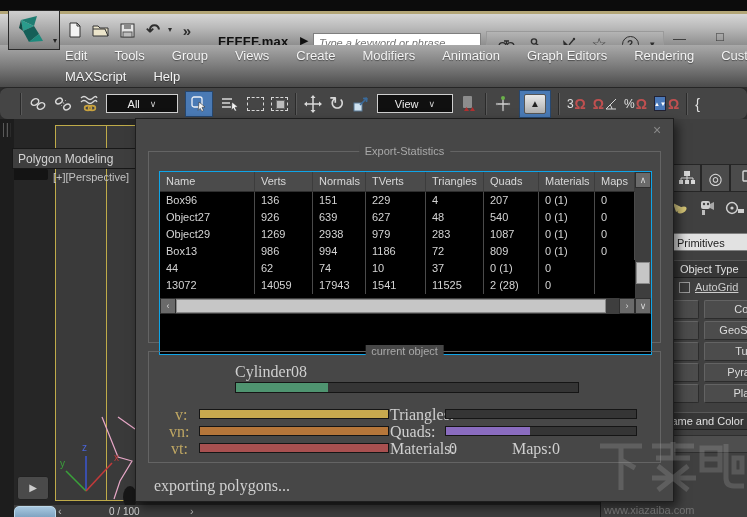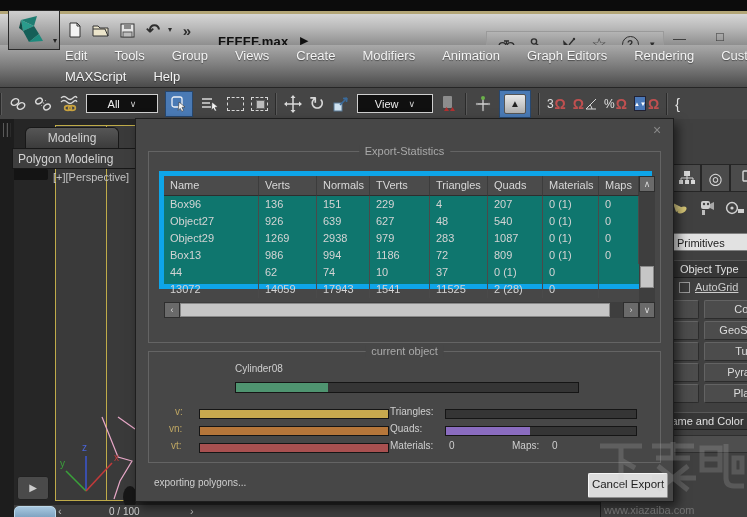--- a/index.html
+++ b/index.html
@@ -27,21 +27,21 @@
   #win-max{left:716px;top:16px;font-size:13px;color:#333;}
   
   #menus{left:0;top:45px;width:747px;height:42px;
          background:linear-gradient(#a9a9a9,#7c7c7c 50%,#4b4b4b);}
   .menurow{position:absolute;display:flex;gap:27px;white-space:nowrap;
            color:#f4f4f4;font-size:13px;text-shadow:0 1px 1px rgba(0,0,0,.45);}
   #menurow1{left:65px;top:3px;}
   #menurow2{left:65px;top:24px;}
   
   #toolbar{left:0;top:87px;width:747px;height:32px;background:#454545;border-top:1px solid #262626;
-           display:flex;align-items:center;gap:7px;padding-left:0;box-sizing:border-box;}
+           display:flex;align-items:center;gap:7px;padding-left:20px;box-sizing:border-box;border-radius:7px;}
   .tb{height:24px;display:flex;align-items:center;justify-content:center;color:#d8d8d8;}
   .tb svg{display:block;}
   .tb-dd{background:#101010;border:1px solid #cfcfcf;color:#ececec;font-size:11px;height:17px;
          display:flex;align-items:center;padding:0 4px;gap:10px;}
   .tb-dd .chev{font-size:9px;color:#cfcfcf;}
   .tb-sep{width:1px;height:22px;background:#2a2a2a;border-right:1px solid #5a5a5a;}
   .tb-active{background:#4a7ab5;border:1px solid #27476e;}
   .magnet{color:#c05050;font-weight:bold;font-size:14px;}
   .dashed-rect{width:15px;height:12px;border:1px dashed #d8d8d8;}
   
@@ -67,36 +67,36 @@
           border:1px solid #1e1e1e;box-shadow:4px 5px 10px rgba(0,0,0,.55);z-index:3;
           color:#d0d0d0;font-size:11px;}
   #dlg-title{position:absolute;left:0;top:0;width:100%;height:22px;background:#f2f2f2;
              color:#8f8f8f;font-size:12px;line-height:22px;padding-left:10px;box-sizing:border-box;}
   #dlg-close{position:absolute;right:7px;top:0;width:18px;height:22px;text-align:center;
              line-height:22px;color:#8a8a8a;font-size:14px;}
   .groupbox{position:absolute;border:1px solid #646464;}
   .grouplabel{position:absolute;top:-7px;left:50%;transform:translateX(-50%);
               background:#474747;padding:0 6px;color:#a9a9a9;font-size:11px;white-space:nowrap;}
   
-  #stat-table{position:absolute;left:10px;top:19px;width:493px;height:118px;background:#0f766e;
-              border:5px solid #0ea5e9;box-sizing:border-box;}
+  #stat-table{position:absolute;left:10px;top:19px;width:493px;height:184px;background:#000000;
+              border:1px solid #0ea5e9;box-sizing:border-box;}
   .trow{display:grid;grid-template-columns:95px 58px 53px 60px 58px 55px 56px 40px;}
   .th{background:#4b4b4b;border-right:1px solid #3c3c3c;border-bottom:1px solid #2e2e2e;
       height:19px;line-height:19px;padding-left:6px;color:#d8d8d8;overflow:hidden;}
   .td{height:17px;line-height:17px;padding-left:6px;color:#d4d4d4;border-right:1px solid #4a4a4a;
       overflow:hidden;white-space:nowrap;}
   .sb-track-v{position:absolute;left:475px;top:0;width:16px;height:142px;background:#3e3e3e;}
   .sb-track-h{position:absolute;left:0;top:126px;width:475px;height:16px;background:#3e3e3e;}
   .sb-btn{background:#6a6a6a;border:1px solid #2e2e2e;color:#d8d8d8;
           display:flex;align-items:center;justify-content:center;font-size:9px;position:absolute;}
   .sb-thumb{background:#c6c6c6;border:1px solid #8a8a8a;position:absolute;}
   
   .bar{position:absolute;background:#353535;border:1px solid #151515;}
   .bar .fill{height:100%;}
-  .blabel{position:absolute;font-size:10px;color:#cfcfcf;}
+  .blabel{position:absolute;font-size:16px;color:#cfcfcf;font-family:Liberation Serif, serif;}
   .blabel.v{color:#bfa763;}
   #cancel-btn{position:absolute;left:452px;top:354px;width:78px;height:23px;background:#dcdcdc;
               border:1px solid #8f8f8f;border-top-color:#f5f5f5;border-left-color:#f5f5f5;
               color:#222;font-size:11.5px;text-align:center;line-height:21px;border-radius:2px;}
   
   #tab-modeling{left:25px;top:127px;width:92px;height:21px;background:linear-gradient(#565656,#3a3a3a);
                 border:1px solid #181818;border-bottom:none;border-radius:6px 6px 0 0;color:#d2d2d2;
                 font-size:12px;text-align:center;line-height:21px;z-index:2;}
   #tab-polygon{left:12px;top:148px;width:129px;height:21px;background:#3e3e3e;border:1px solid #181818;
                color:#d2d2d2;font-size:12px;line-height:21px;padding-left:5px;box-sizing:border-box;z-index:2;}
@@ -110,20 +110,21 @@
 <body>
 
 <div id="root">
 
   <div class="abs" id="topstrip"></div>
   <div class="abs" id="tanline"></div>
 
   <div class="abs" id="titlebar">
     <div class="abs" id="doc-title">FFFFF.max</div>
     <div class="abs" id="play-arrow">▶</div>
+    <input class="abs" id="searchbox" placeholder="Type a keyword or phrase" style="">
     <div class="abs" id="search-tools">
       <span class="qa-ic">
         <svg width="17" height="13" viewBox="0 0 17 13">
             <circle cx="4.5" cy="8" r="3.4" fill="none" stroke="#2e2e2e" stroke-width="1.4"></circle>
             <circle cx="12.5" cy="8" r="3.4" fill="none" stroke="#2e2e2e" stroke-width="1.4"></circle>
             <path d="M6 3 h5 M8.5 3 v3" stroke="#2e2e2e" stroke-width="1.3" fill="none"></path>
           </svg>
       </span>
       <span class="qa-ic">
         <svg width="15" height="14" viewBox="0 0 15 14">
@@ -331,21 +332,20 @@
       <text x="56" y="22" fill="#c03a3a" font-size="10">x</text>
     </svg>
     <div class="abs" style="left:-6px;top:50px;width:40px;height:11px;background:#141414;border-radius:2px;"></div>
   </div>
 
   <div class="abs" id="leftstrip">
     <div style="position:absolute;left:3px;top:4px;width:2px;height:14px;border-left:1px solid #5a5a5a;border-right:1px solid #2a2a2a;"></div>
     <div style="position:absolute;left:7px;top:4px;width:2px;height:14px;border-left:1px solid #5a5a5a;border-right:1px solid #2a2a2a;"></div>
   </div>
 
-  <div class="abs" id="tab-modeling">Modeling</div>
   <div class="abs" id="tab-polygon">Polygon Modeling</div>
   <div class="abs" id="ribbon-expand">▶</div>
 
   <div class="abs" id="bottombar">
     <div style="position:absolute;left:0px;top:1px;width:40px;height:14px;background:linear-gradient(#a8c8e0,#6f95b5);border:1px solid #bcd8ea;border-radius:5px;"></div>
     <span style="position:absolute;left:44px;top:0;font-size:11px;">‹</span>
     <span style="position:absolute;left:95px;top:1px;font-size:10px;color:#cfcfcf;">0 / 100</span>
     <span style="position:absolute;left:176px;top:0;font-size:11px;">›</span>
   </div>
 
@@ -537,21 +537,20 @@
       <div class="bar" style="left:296px;top:74px;width:190px;height:8px;">
         <div class="fill" style="width: 44%; background: rgb(138, 108, 192);"></div>
       </div>
       <span class="blabel" style="left:241px;top:88px;">Materials:</span>
       <span class="blabel" style="left:300px;top:88px;">0</span>
       <span class="blabel" style="left:363px;top:88px;text-align:center;">Maps:</span>
       <span class="blabel" style="left:403px;top:88px;">0</span>
     </div>
 
     <span class="blabel" style="left:18px;top:358px;">exporting polygons...</span>
-    <div id="cancel-btn">Cancel Export</div>
   </div>
 
   <div class="abs" id="watermark" title="下载吧">
     <svg width="149" height="60" viewBox="0 0 149 60" style="opacity:.18">
       <g stroke="#cccccc" stroke-width="5" fill="none">
         <path d="M2 8 h42 M23 8 v44 M23 22 l14 8"></path>
         <path d="M54 8 h42 M75 4 v16 M58 20 l34 0 M60 28 l30 24 M90 28 l-30 24 M54 40 h44"></path>
         <path d="M104 10 h18 v22 h-18 z M104 21 h18 M128 6 v34 q0 8 8 8 h10 M136 20 h8 v14 h-8 z"></path>
       </g>
     </svg>

